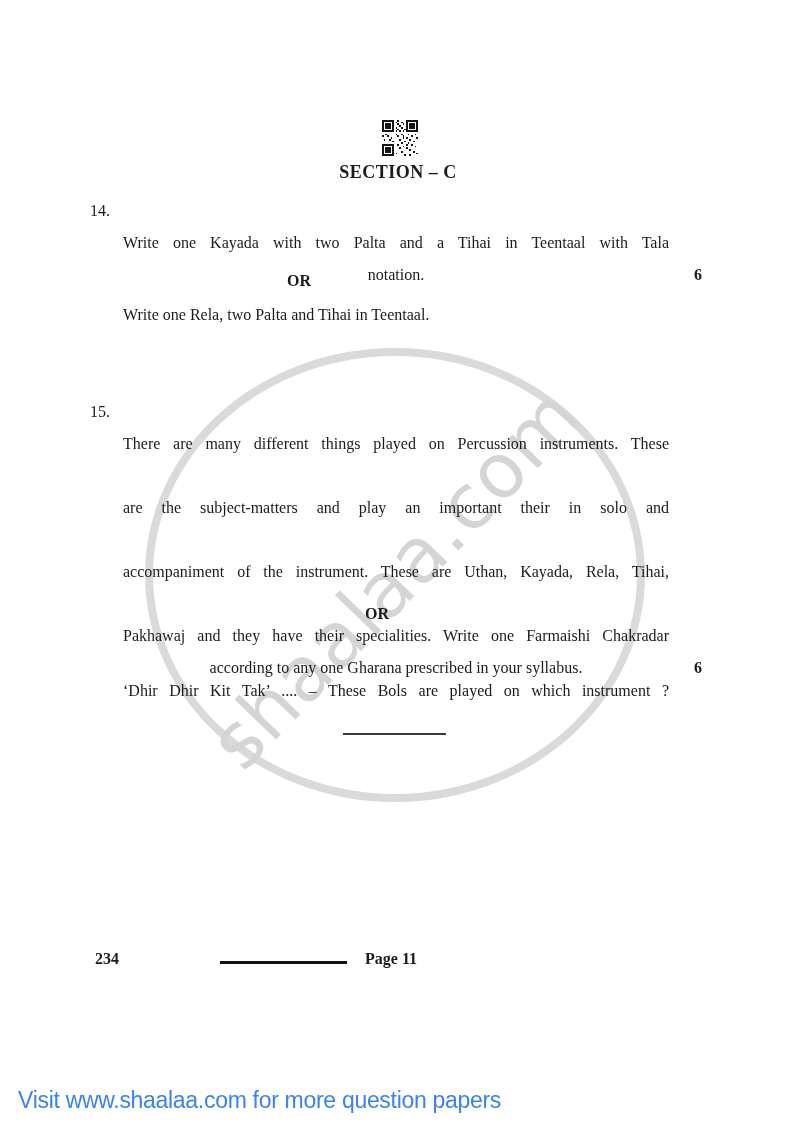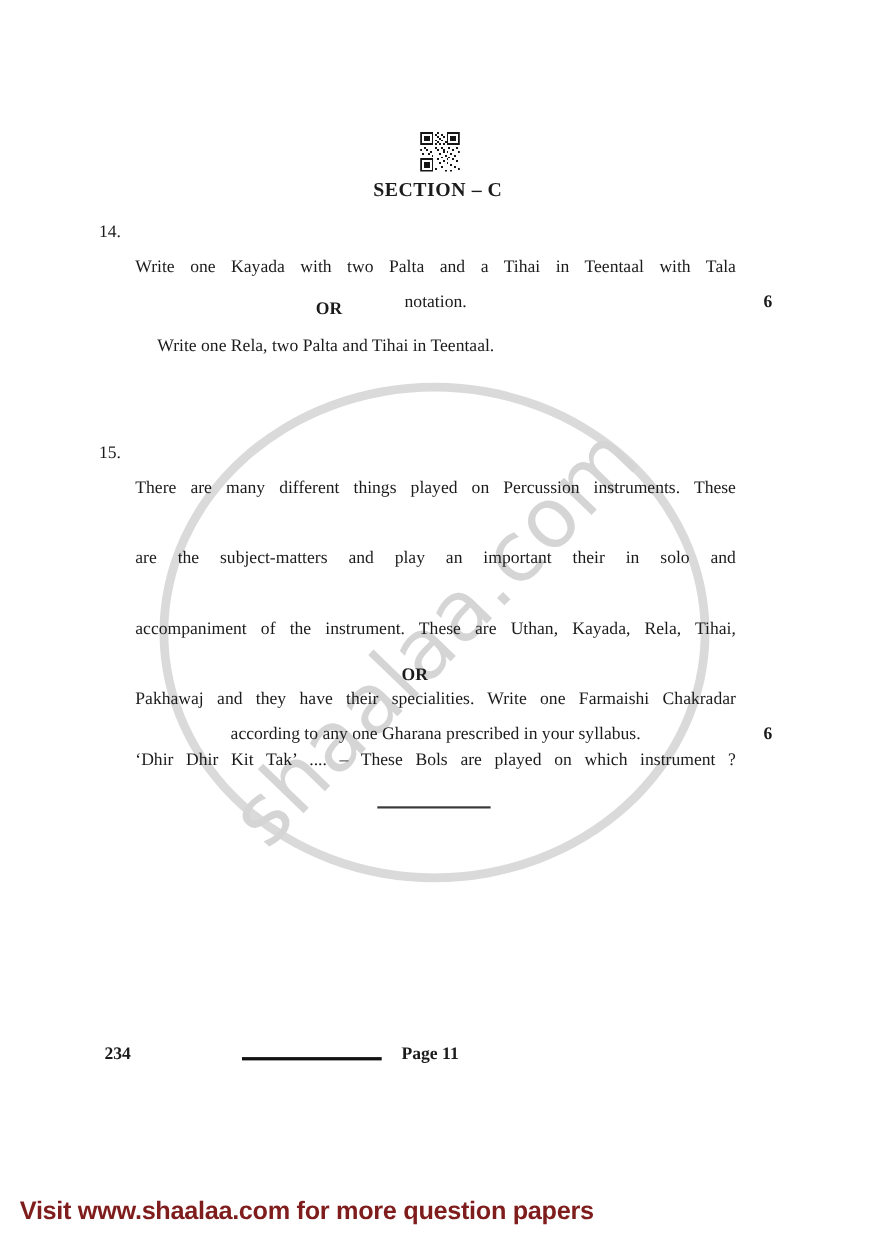--- a/index.html
+++ b/index.html
@@ -39,37 +39,36 @@
   .q-text { width:546px; flex:0 0 546px; }
   .jline { text-align:justify; text-align-last:justify;margin-top:32px; }
   .lline { text-align:center; }
   .q-marks { margin-left:auto; align-self:flex-end; font-weight:bold; }
   .or {
     position:absolute; font-weight:bold; font-size:16px; line-height:20px;
   }
   .or1 { left:287px; top:271px; }
   .or2 { left:365px; top:604px; }
   .alt { position:absolute; left:123px; width:546px; font-size:16px; line-height:32px; }
-  .alt14 { top:302px; line-height:26px;margin-left:20px; }
+  .alt14 { top:302px; line-height:26px; }
   .alt15 { top:643px; }
   .end-rule {
     position:absolute; left:343px; top:733px; width:103px; height:0;
     border-top:2px solid #3a3a3a;
   }
   
   .footer-code { position:absolute; left:95px; top:950px; font-weight:bold; font-size:16px; line-height:18px; }
   .footer-line { position:absolute; left:220px; top:961px; width:127px; height:3px; background:#111; }
   .footer-page { position:absolute; left:365px; top:950px; font-weight:bold; font-size:16px; line-height:18px; }
   
   .banner {
     position:absolute; left:18px; top:1086px;
     font-family:"Liberation Sans", sans-serif;
     font-size:23px; line-height:28px; letter-spacing:-0.3px;
-    color:#7f1d1d;
-    font-weight:bold;
+    color:#3b82f6;
   }
 </style>
 </head>
 <body>
 
 <div class="sheet">
 
   <div class="wm-ring"></div>
   <div class="wm-text">shaalaa.com</div>
 

